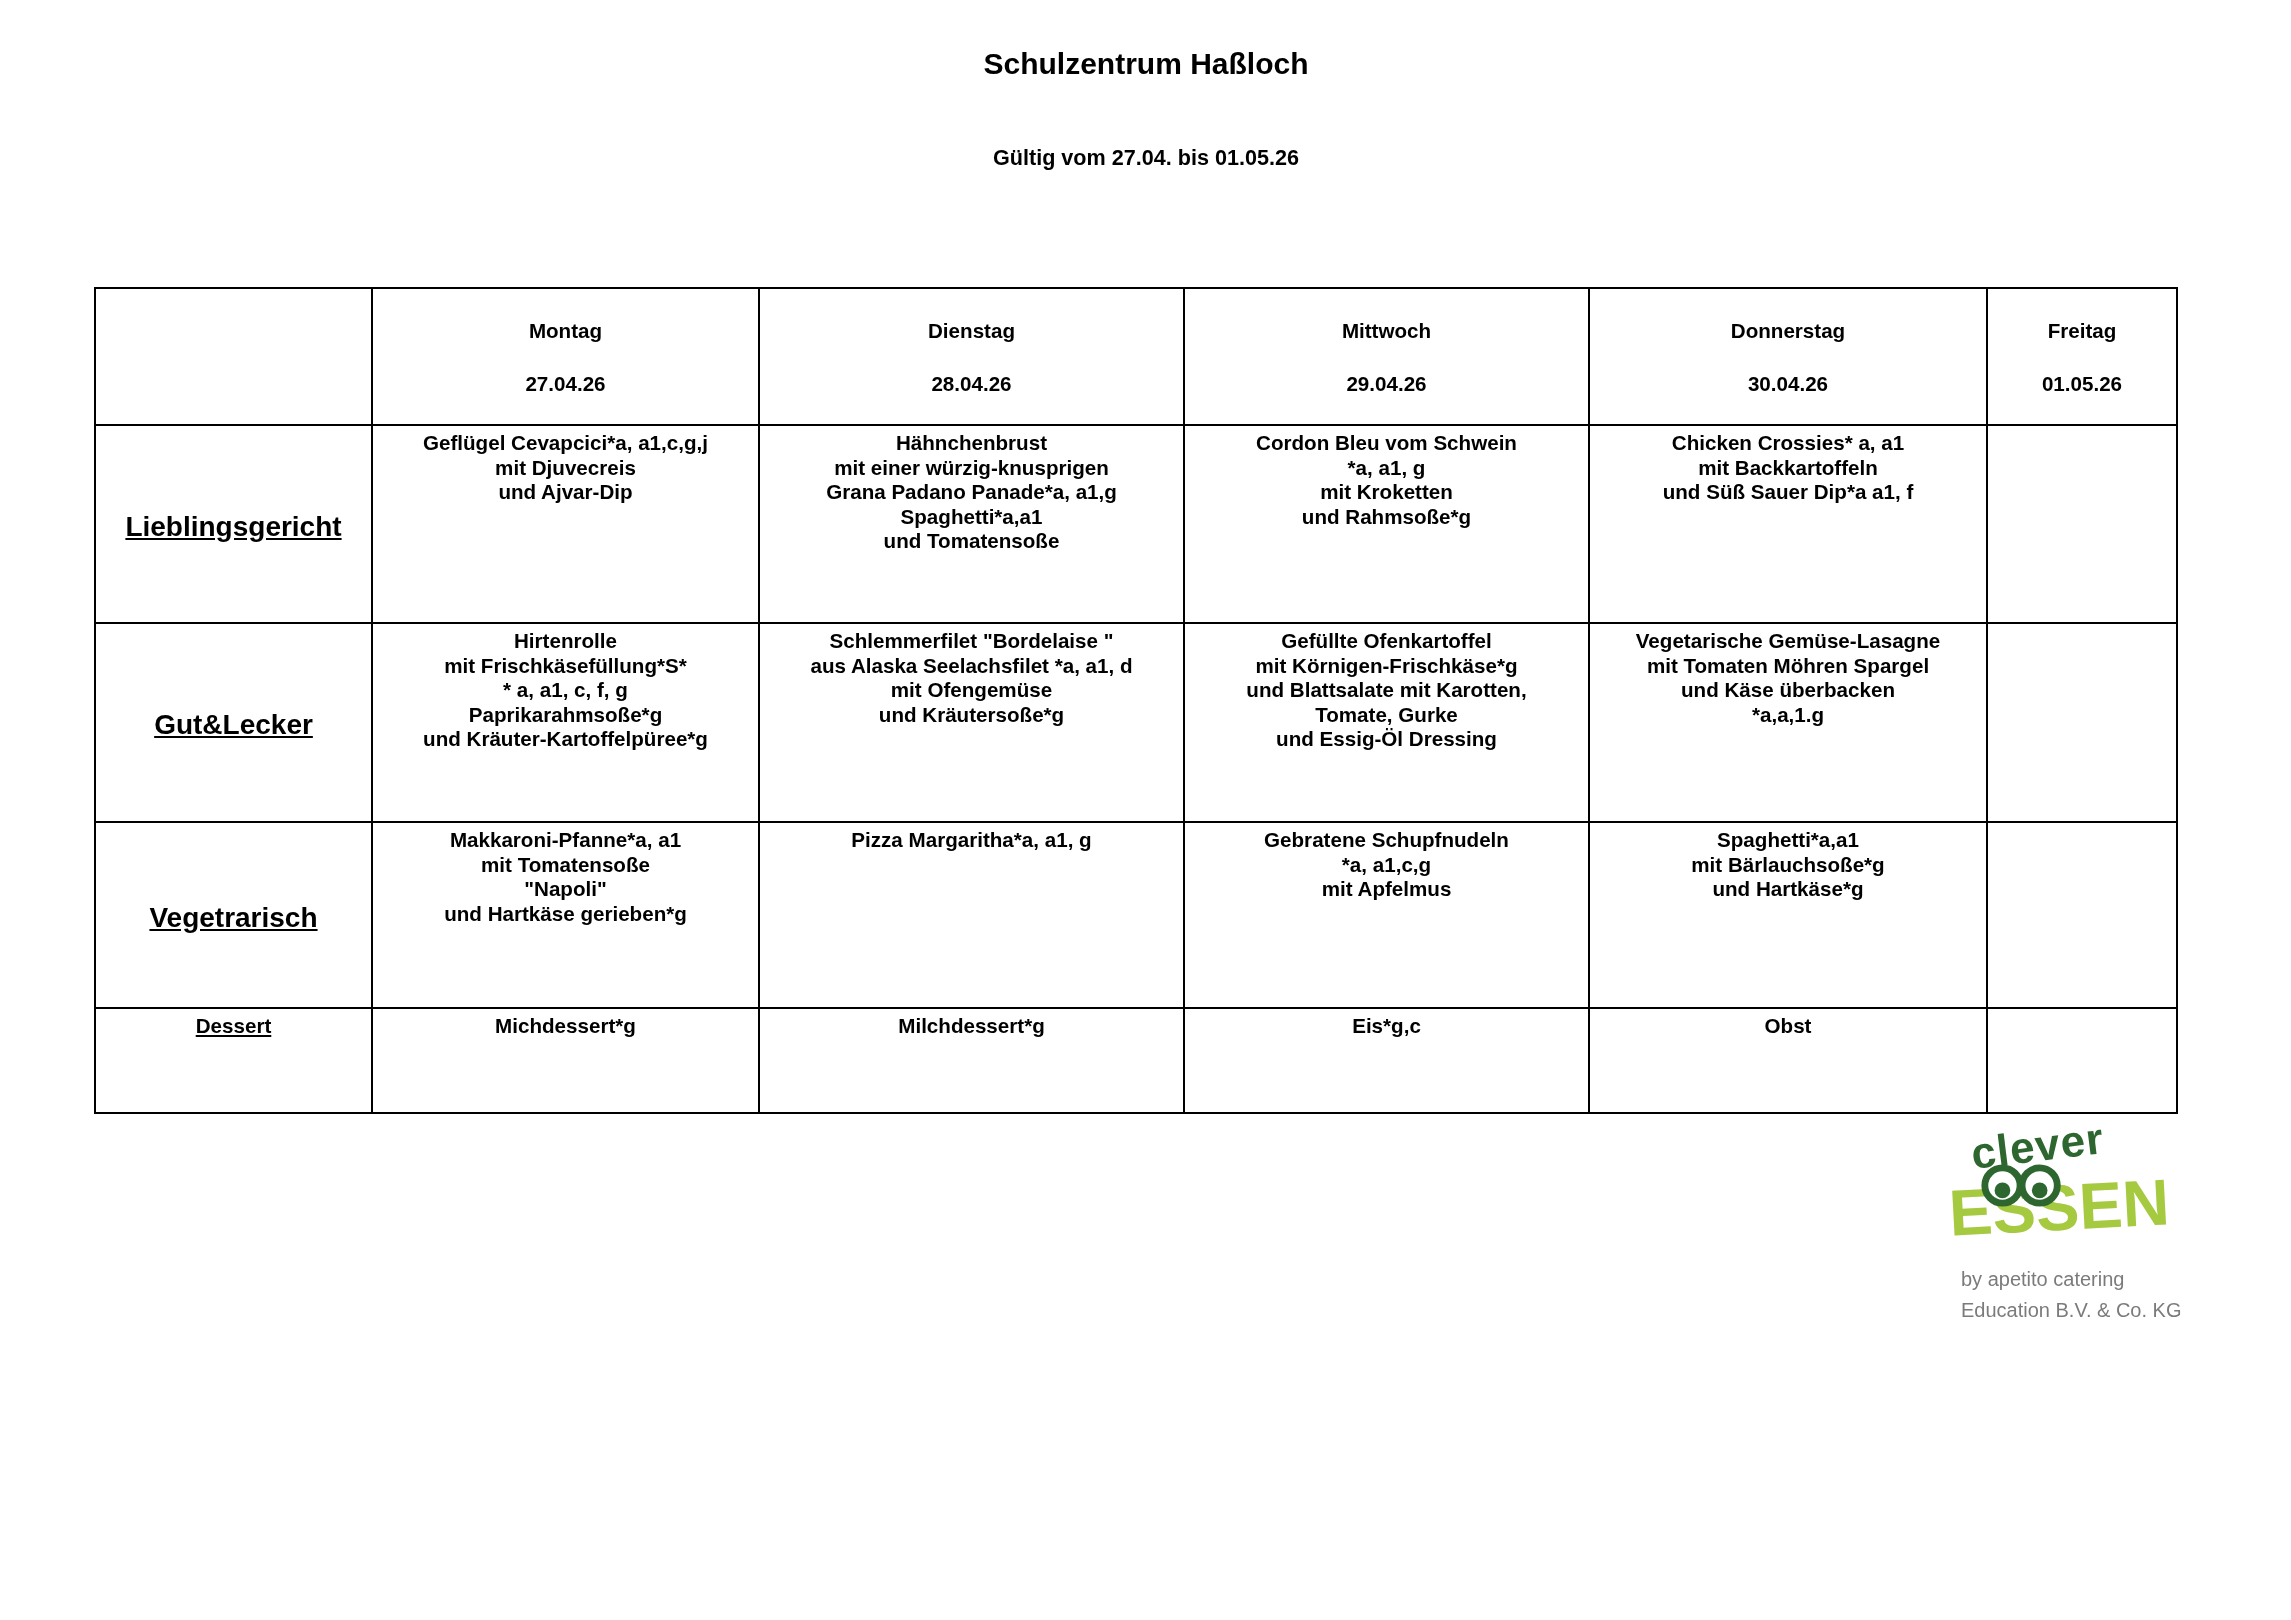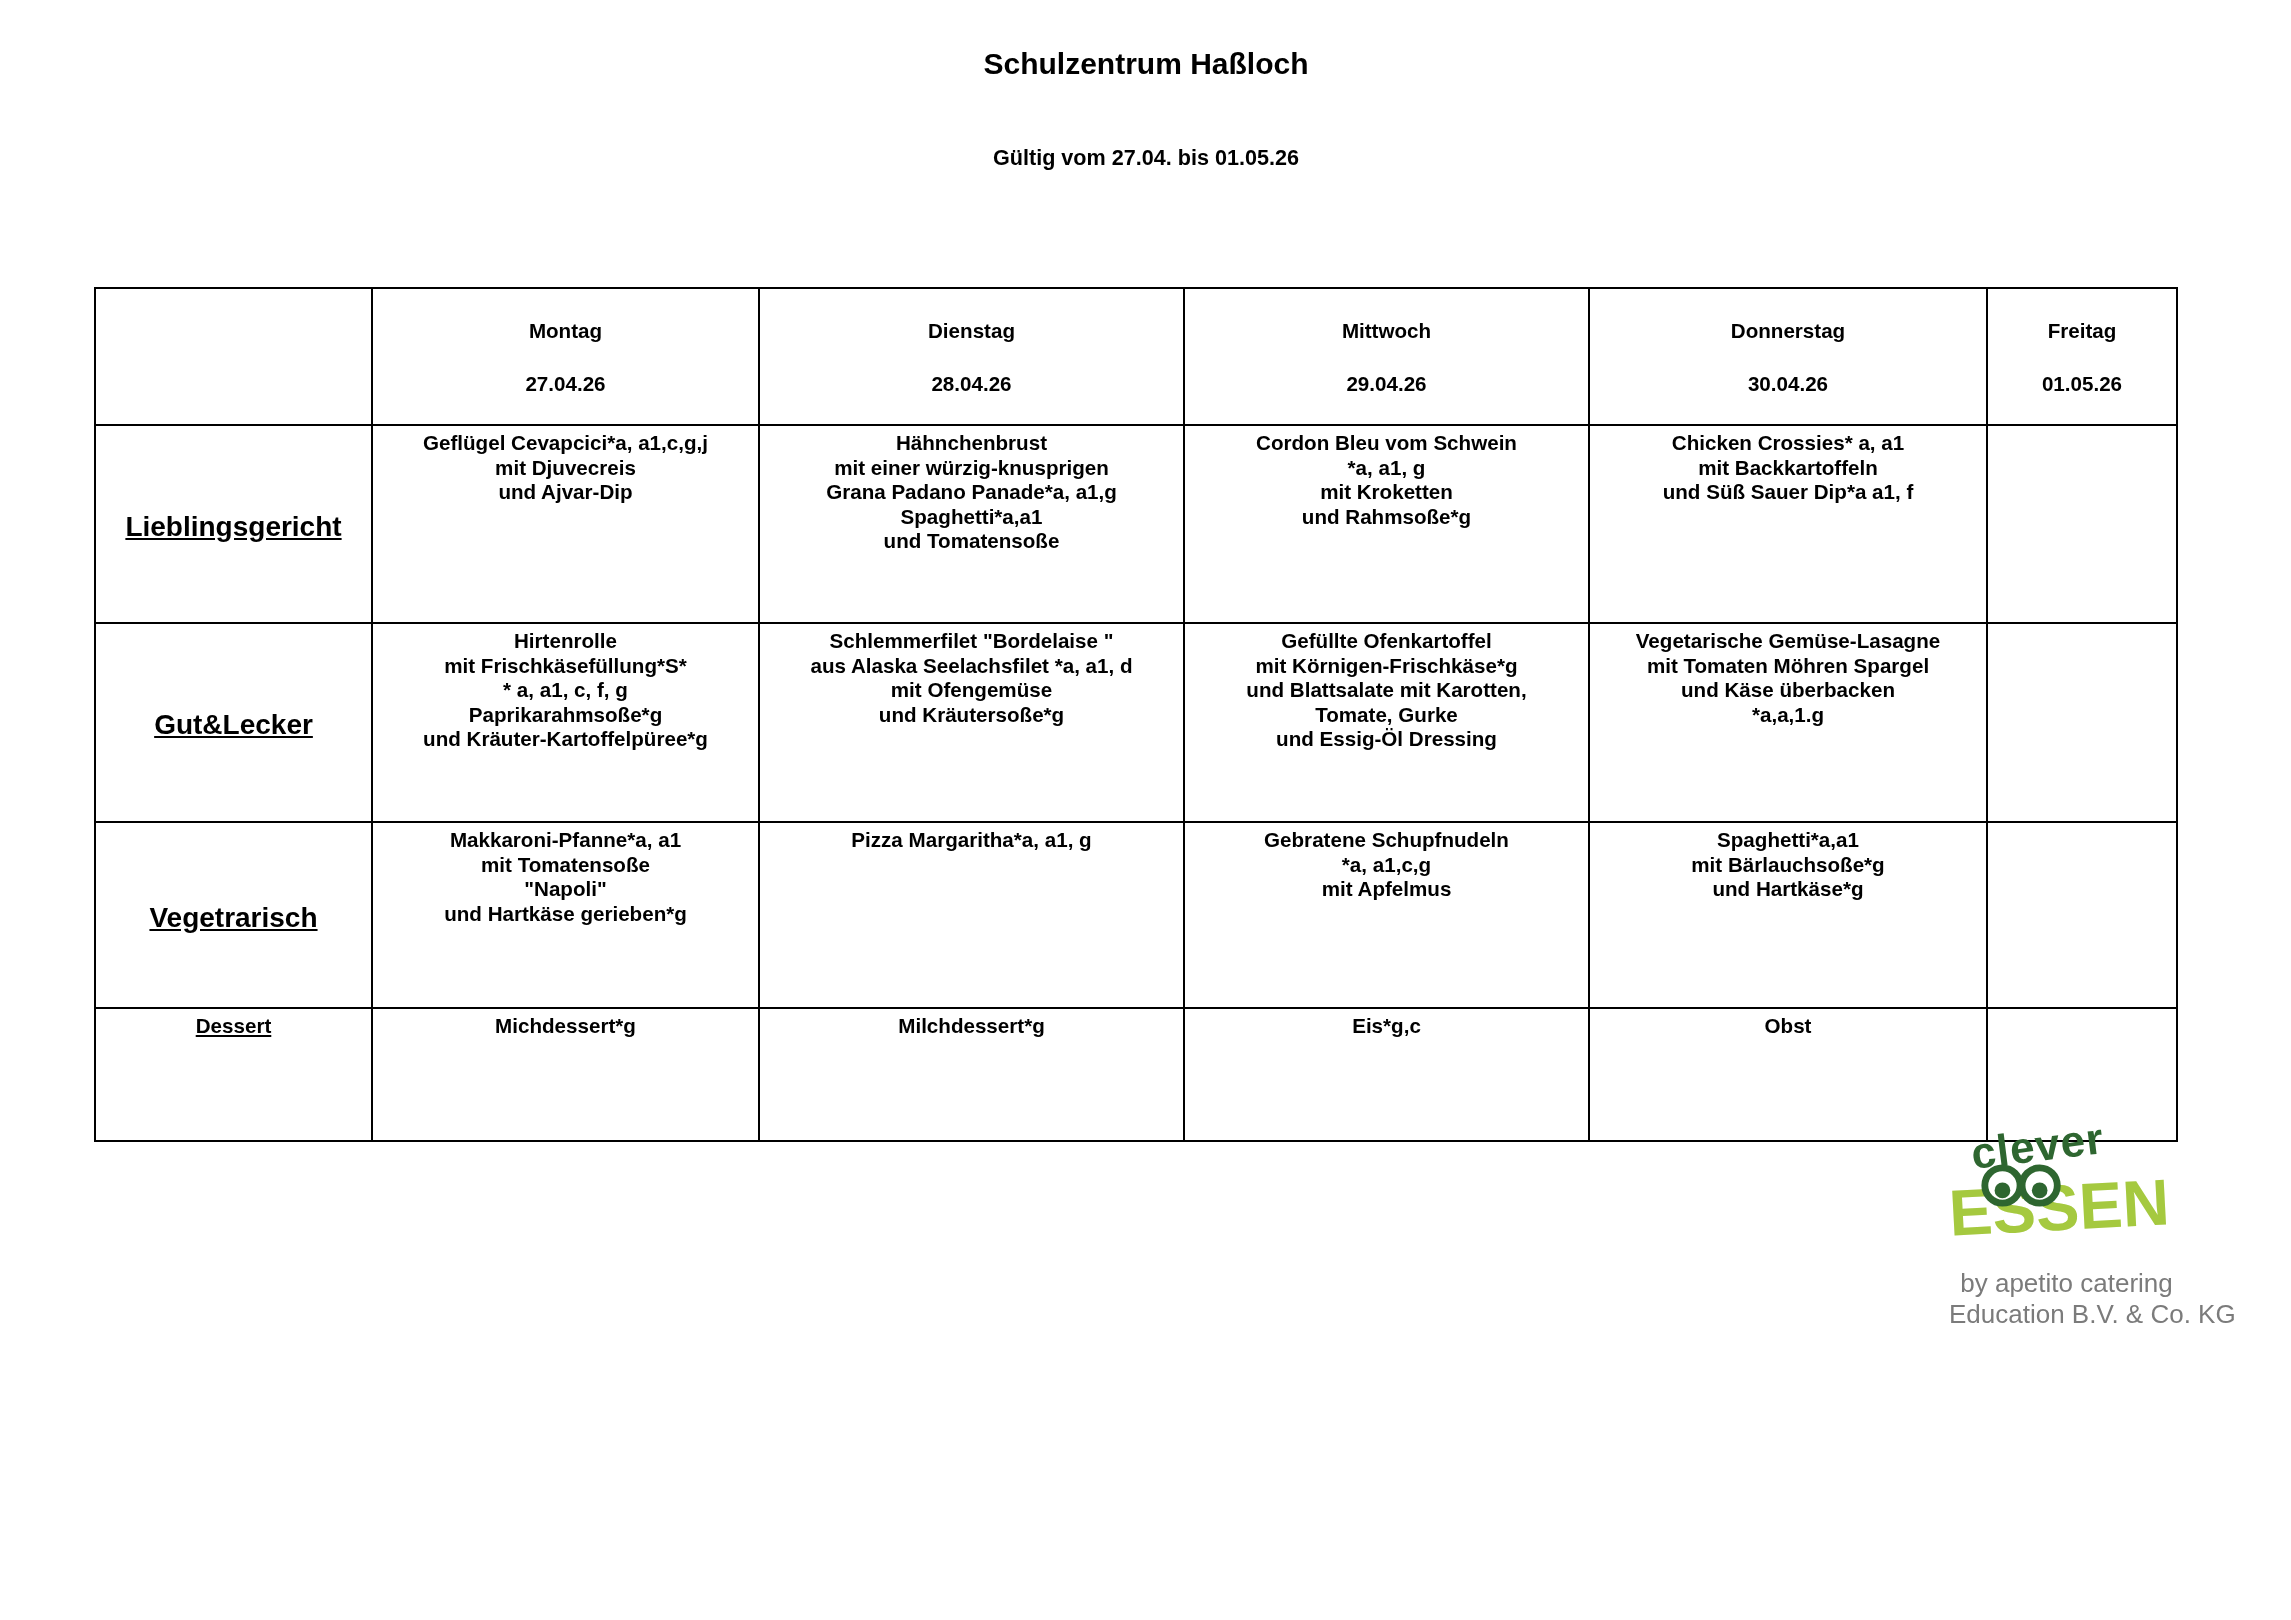--- a/index.html
+++ b/index.html
@@ -48,21 +48,21 @@
   }
   .menu-table .row-label.small {
     vertical-align: top;
     font-size: 20.6px;
     line-height: 24.5px;
   }
   tr.r-header { height: 103px; }
   tr.r-1 { height: 198px; }
   tr.r-2 { height: 199px; }
   tr.r-3 { height: 186px; }
-  tr.r-4 { height: 133px; }
+  tr.r-4 { height: 105px; }
 
   .footer-note {
     position: absolute; left: 102px; top: 1182px;
     font-size: 24.5px; font-weight: normal;
     width: 1715px;
   }
 
   .logo {
     position: absolute; left: 1949px; top: 1119px;
     width: 235px; height: 225px;
@@ -77,22 +77,22 @@
     position: absolute; top: 43px; left: 25.5px; z-index: 3;
   }
   .logo .word-main {
     position: absolute; top: 51px; left: 0px;
     font-size: 65px; font-weight: bold; letter-spacing: 0px;
     color: #a5c93f;
     transform: rotate(-3deg);
     z-index: 2;
   }
   .logo .byline {
-    position: absolute; left: 0; width: 100%;
-    text-align: center; font-size: 26px; color: #7b7b7b;
+    position: absolute; left: 12px; width: 100%;
+    font-size: 20px; color: #7b7b7b;
     white-space: nowrap;
   }
   .logo .byline.b1 { top: 149px; }
   .logo .byline.b2 { top: 180px; }
 </style>
 </head>
 <body>
 
 <div class="page">
 

